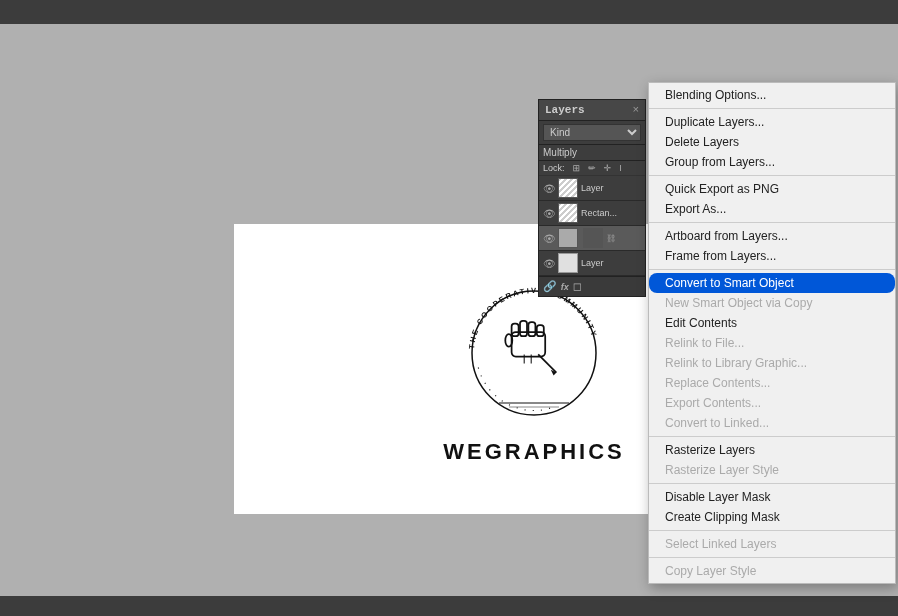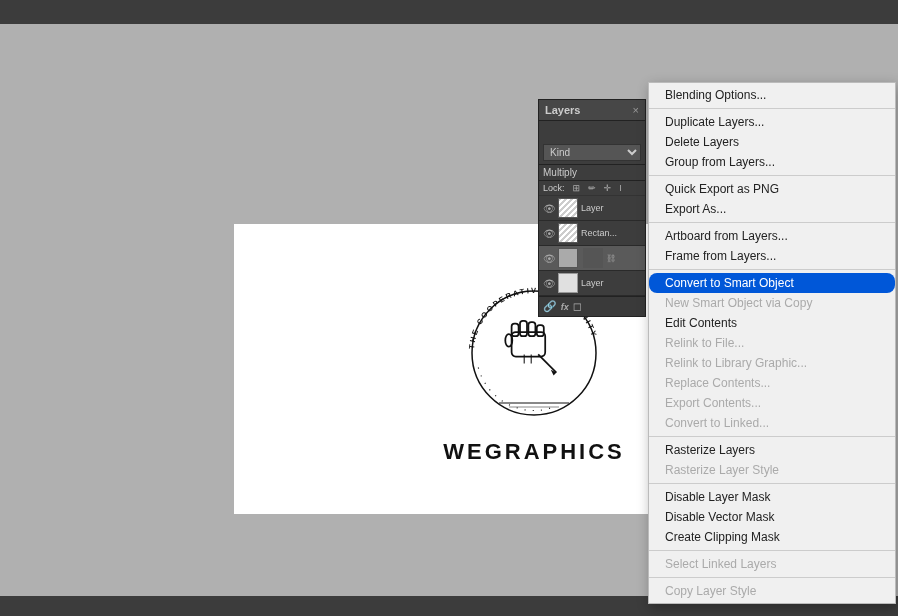--- a/index.html
+++ b/index.html
@@ -76,41 +76,41 @@
       z-index: 10;
     }
 
     .layers-panel-header {
       display: flex;
       align-items: center;
       justify-content: space-between;
       background: #474747;
       padding: 4px 6px;
       border-bottom: 1px solid #222;
+      font-family: Liberation Mono, monospace;
     }
 
     .layers-title {
       color: #ccc;
       font-size: 11px;
       font-weight: 600;
     }
 
     .layers-close {
       color: #999;
       font-size: 11px;
       cursor: pointer;
     }
 
     .layers-search {
       display: flex;
       align-items: center;
       padding: 3px 4px;
       background: #3d3d3d;
       border-bottom: 1px solid #222;
-      margin-top: 20px;
     }
 
     .kind-dropdown {
       background: #555;
       color: #ccc;
       border: 1px solid #333;
       font-size: 10px;
       padding: 1px 2px;
       width: 100%;
       cursor: pointer;
@@ -348,21 +348,20 @@
     <div class="menu-item disabled">Relink to File...</div>
     <div class="menu-item disabled">Relink to Library Graphic...</div>
     <div class="menu-item disabled">Replace Contents...</div>
     <div class="menu-item disabled">Export Contents...</div>
     <div class="menu-item disabled">Convert to Linked...</div>
     <div class="menu-separator"></div>
     <div class="menu-item">Rasterize Layers</div>
     <div class="menu-item disabled">Rasterize Layer Style</div>
     <div class="menu-separator"></div>
     <div class="menu-item">Disable Layer Mask</div>
-    <div class="menu-item">Disable Vector Mask</div>
     <div class="menu-item">Create Clipping Mask</div>
     <div class="menu-separator"></div>
     <div class="menu-item disabled">Select Linked Layers</div>
     <div class="menu-separator"></div>
     <div class="menu-item disabled">Copy Layer Style</div>
 
   </div>
 
 </div>
 

